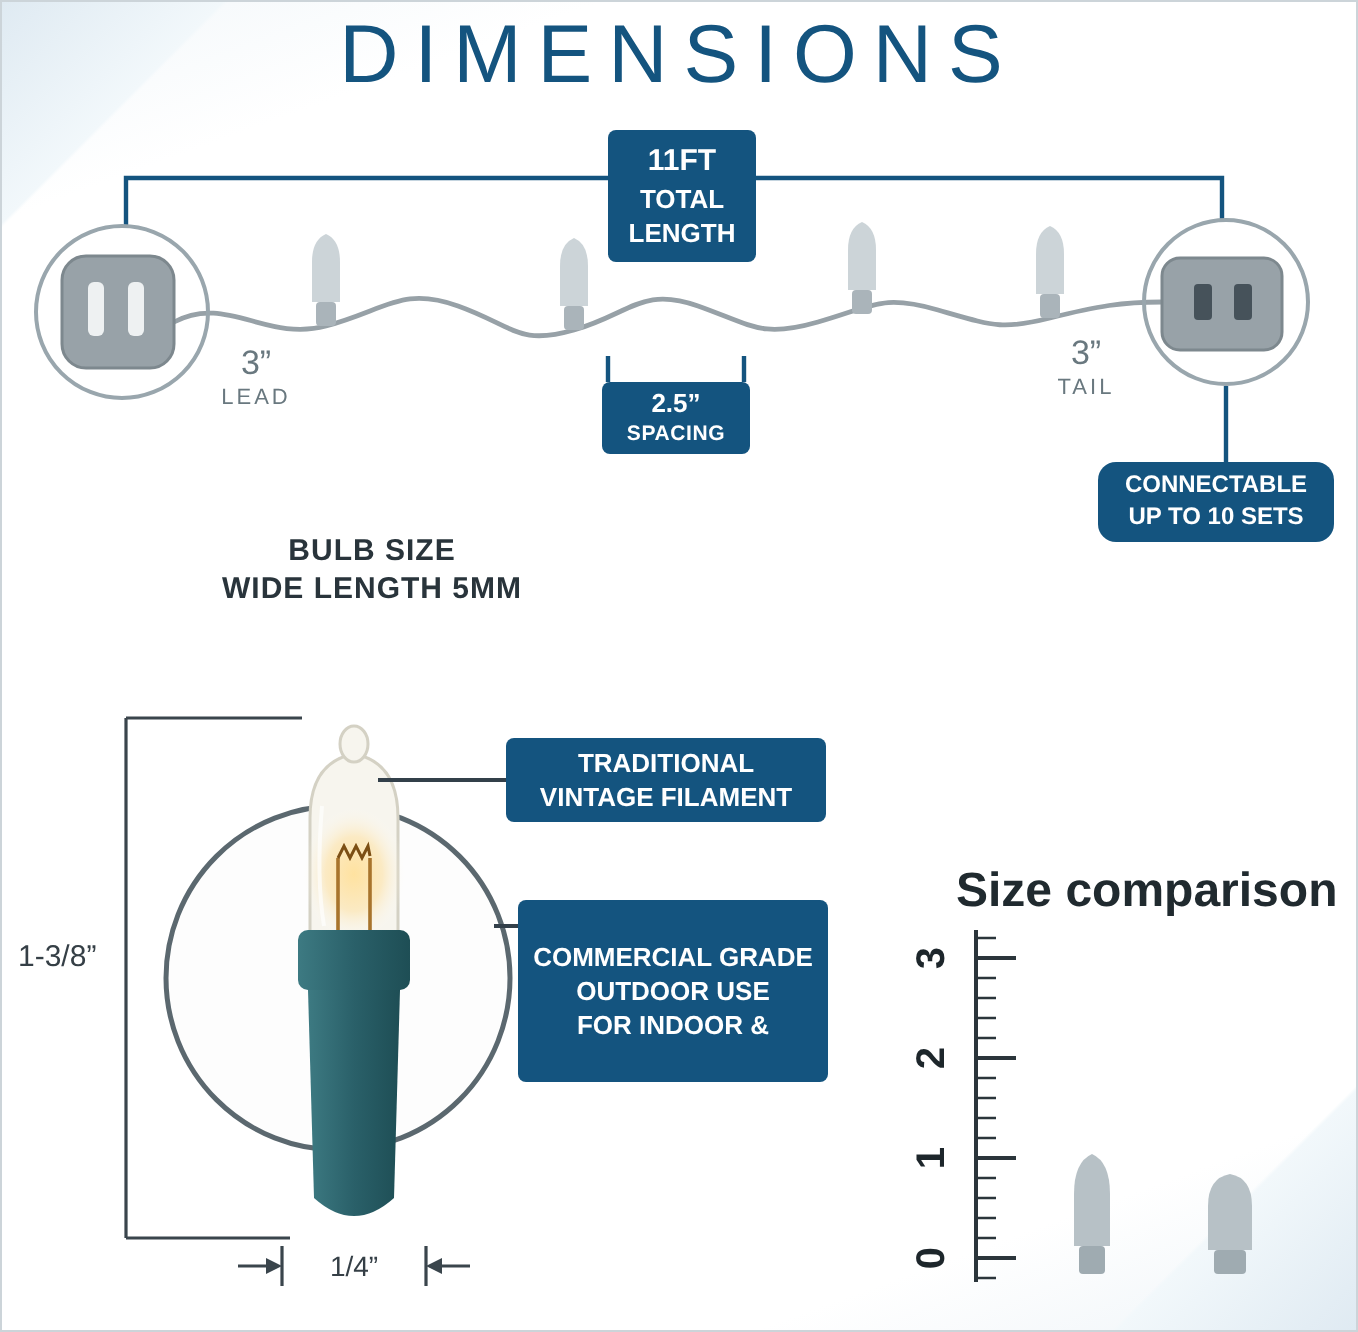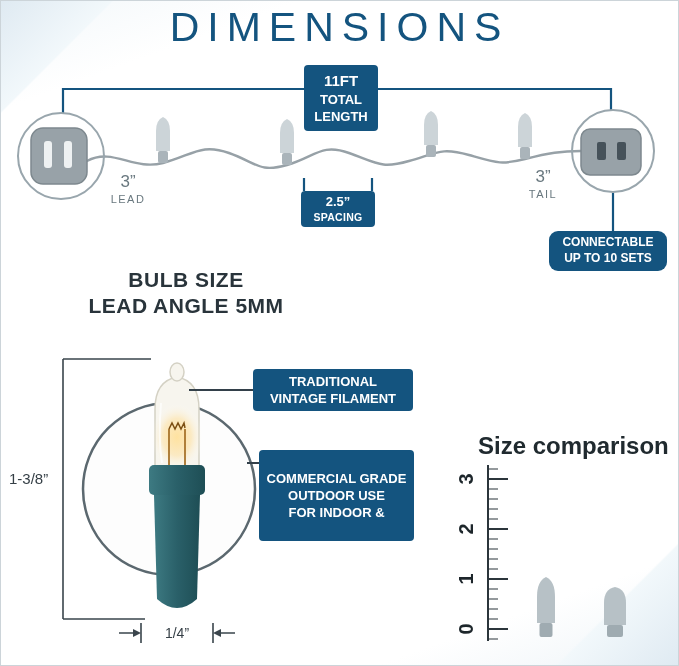--- a/index.html
+++ b/index.html
@@ -48,21 +48,21 @@
   #badge-spacing .small{font-size:10.5px;letter-spacing:.3px;}
   #badge-connectable{left:548px;top:230px;width:118px;height:40px;font-size:12px;border-radius:9px;}
   #badge-filament{left:252px;top:368px;width:160px;height:42px;font-size:13px;}
   #badge-grade{left:258px;top:449px;width:155px;height:91px;font-size:13px;}
   .lead-tail{position:absolute;text-align:center;color:#69787f;z-index:3;}
   .lead-tail .val{font-size:17px;display:block;}
   .lead-tail .cap{font-size:11px;letter-spacing:1.5px;display:block;margin-top:1px;}
   #lead-label{left:92px;top:171px;width:70px;}
   #tail-label{left:512px;top:166px;width:60px;}
   #bulb-heading{position:absolute;left:35px;top:266px;width:300px;text-align:center;
-    font-size:21px;font-weight:600;color:#29343b;line-height:1.25;letter-spacing:.5px;z-index:3;}
+    font-size:15px;font-weight:600;color:#29343b;line-height:1.25;letter-spacing:.5px;z-index:3;}
   #height-label{position:absolute;left:8px;top:469px;font-size:15px;color:#353f46;z-index:3;}
   #width-label{position:absolute;left:146px;top:624px;width:60px;text-align:center;
     font-size:14px;color:#353f46;z-index:3;}
   #size-title{position:absolute;left:477px;top:431px;font-size:24px;font-weight:600;color:#202a2f;z-index:3;text-align:center;}
 </style>
 </head>
 <body>
 
 <div class="canvas">
 
@@ -198,21 +198,21 @@
     <span class="val">3”</span>
     <span class="cap">LEAD</span>
   </div>
   <div class="lead-tail" id="tail-label">
     <span class="val">3”</span>
     <span class="cap">TAIL</span>
   </div>
 
   <div id="bulb-heading">
     <div>BULB SIZE</div>
-    <div>LEAD ANGLE 5MM</div>
+    <div>WIDE LENGTH 5MM</div>
   </div>
 
   <div id="height-label">1-3/8”</div>
   <div id="width-label">1/4”</div>
 
   <div id="size-title">Size comparison</div>
 
 </div>
 
 </body></html>

